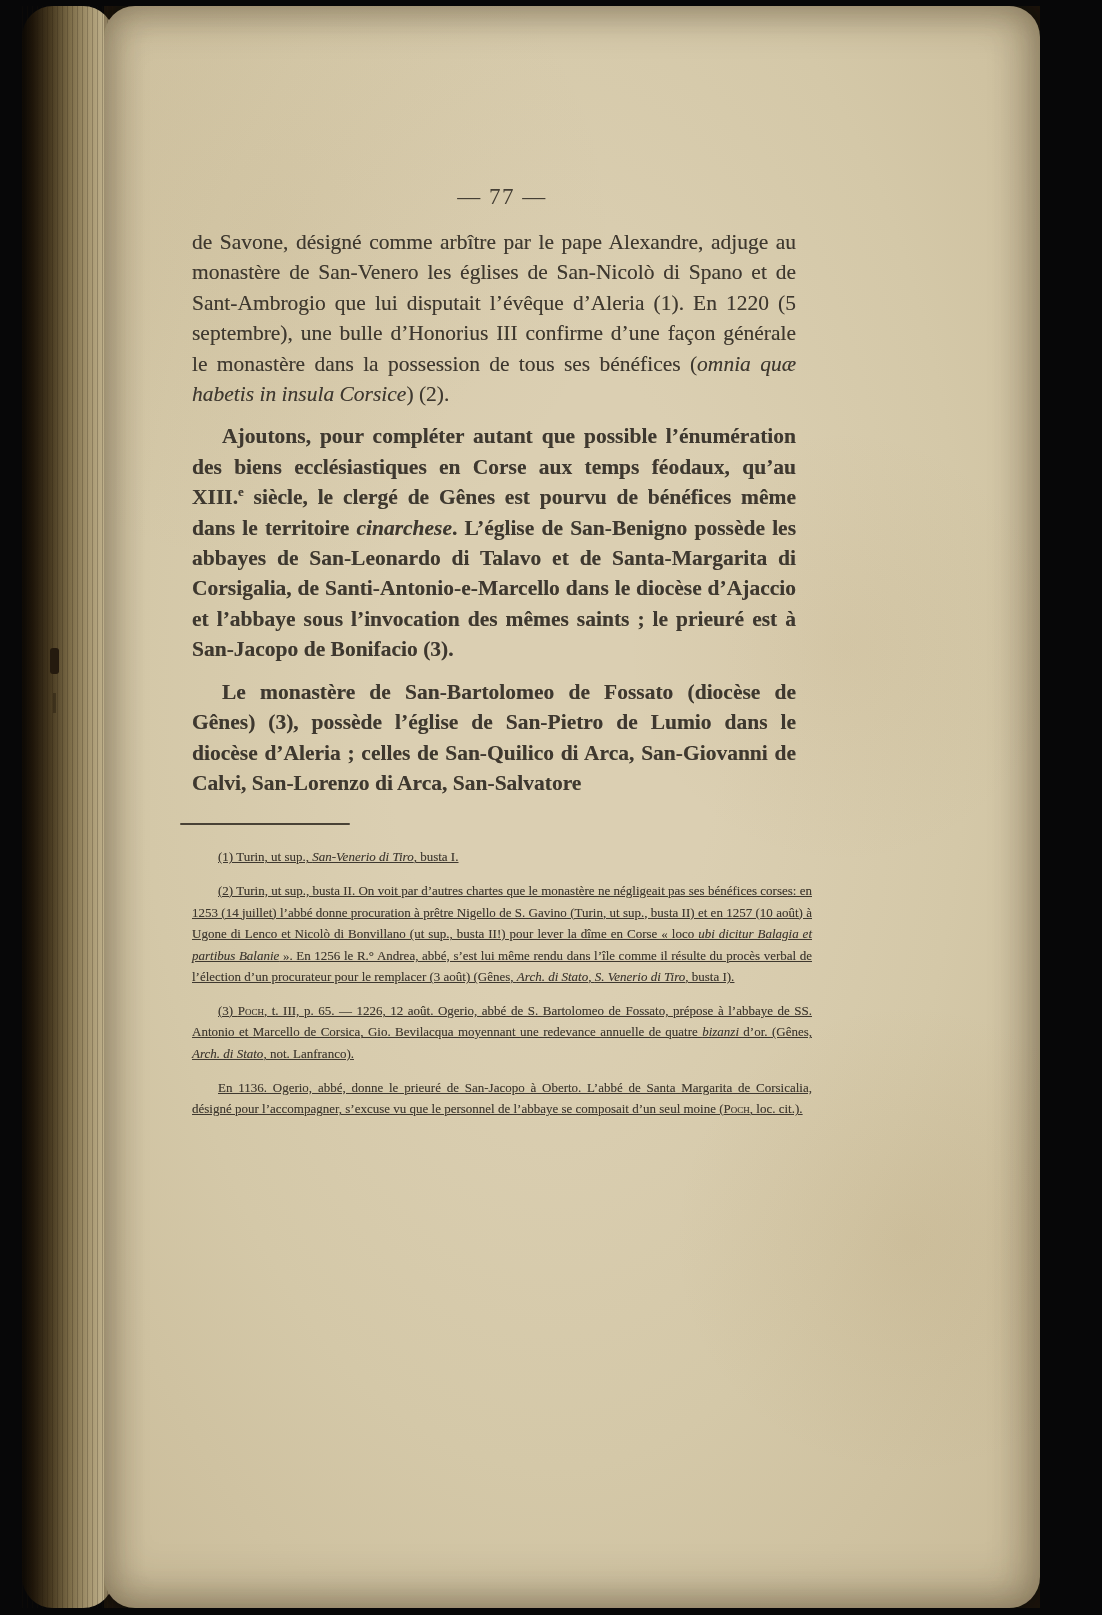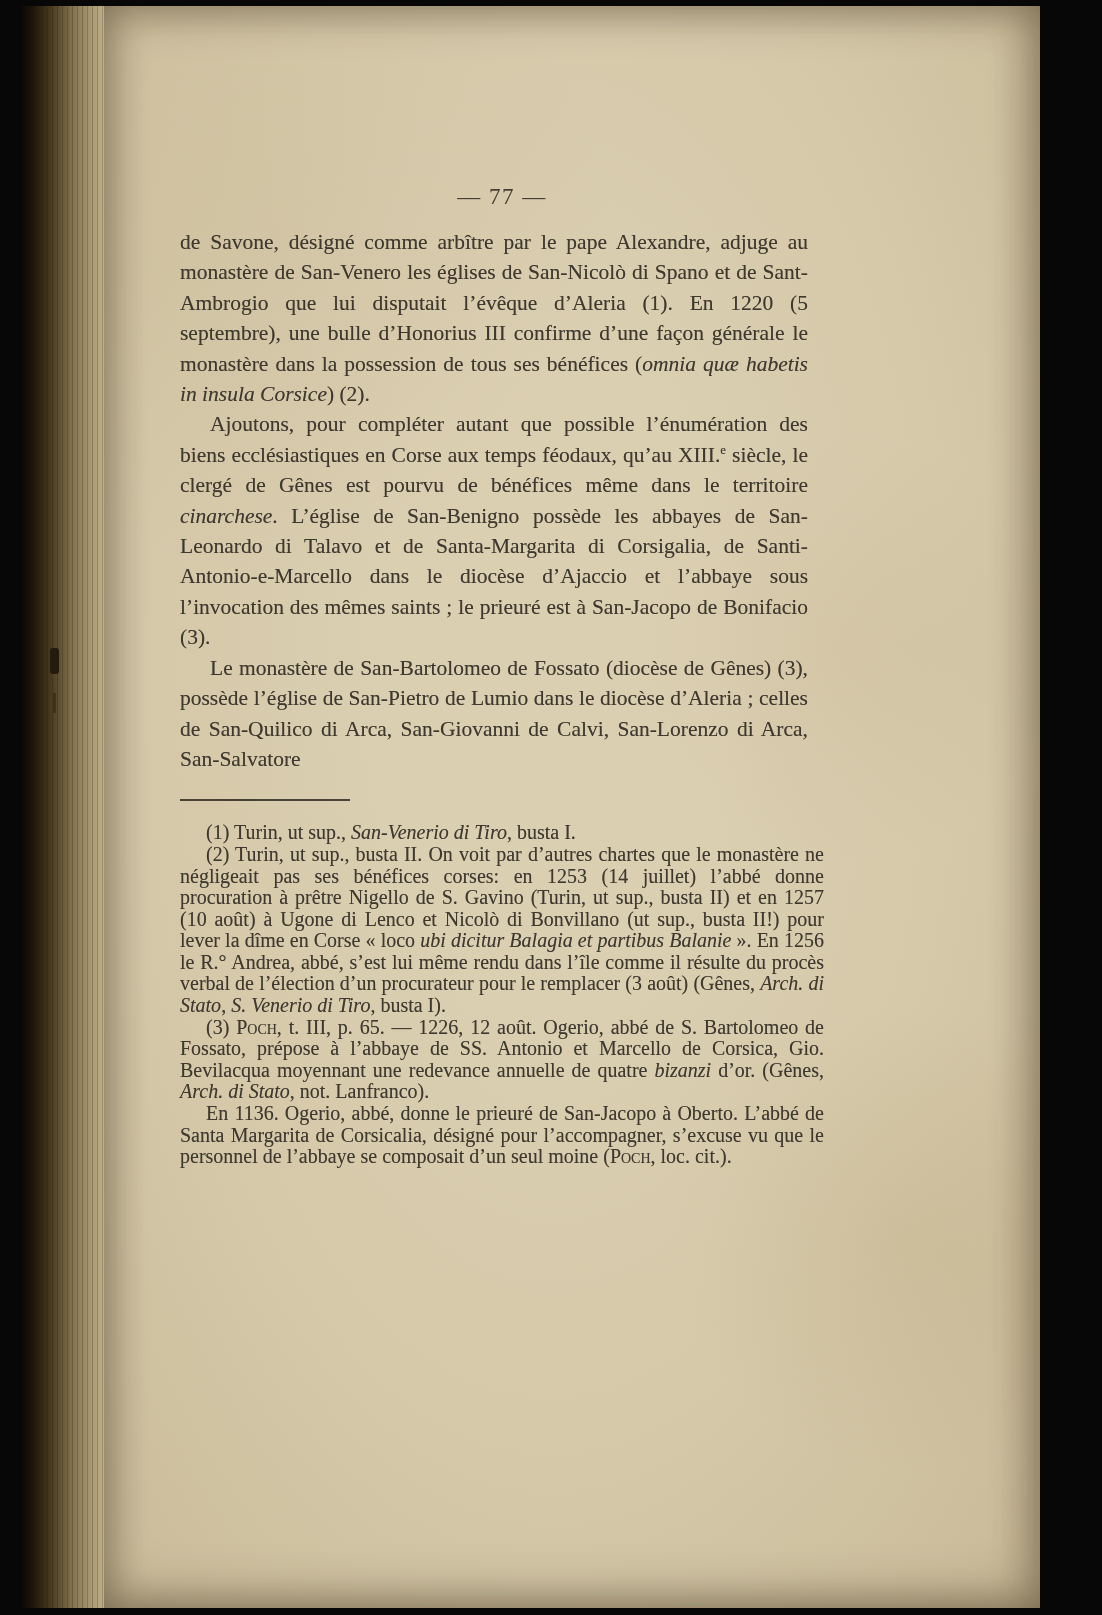--- a/index.html
+++ b/index.html
@@ -1,15 +1,15 @@
 <!DOCTYPE html>
 <html lang="fr" style="--bg: #070708; --ink: #3e382f; --paper: #d4c8a8; --rule: #494236;"><head>
 <meta charset="utf-8">
 <style>
-  * { margin:0; padding:0; box-sizing:border-box; }
+  * { margin:0; padding:0; box-sizing:border-box;border-radius:31px; }
   :root{
     --bg:#070708; --ink:#3e382f; --paper:#d4c8a8; --rule:#494236;
   }
   html,body{ width:1102px; height:1615px; }
   body{
     background:var(--bg);
     position:relative;
     overflow:hidden;
     font-family:"Liberation Serif","DejaVu Serif",serif;
   }
@@ -55,36 +55,37 @@
     margin-top:178px; text-align:center;
     font-size:23px; letter-spacing:1.5px; color:#453f35;
   }
 
   .body-text{
     margin-top:17px; width:628px;
     font-size:21.5px; line-height:30.4px;
     text-align:justify;
     text-shadow:0 0 0.6px rgba(62,56,47,0.45);
   }
-  p{ margin:0; }
-  .para.indent{ text-indent:30px; }
+  p{ margin:12px; }
+  .para.indent{ text-indent:30px;font-weight:bold; }
   .it{ font-style:italic; }
   .sc{ font-variant:small-caps; }
   .sup{ vertical-align:super; font-size:0.6em; line-height:0; }
 
   .footnote-rule{
     margin-top:25px; width:170px;
     border-top:2px solid var(--rule);
   }
 
   .footnotes{
     margin-top:21px; width:644px;
-    font-size:20px; line-height:21.6px;
+    font-size:13px; line-height:21.6px;
     text-align:justify;
     text-shadow:0 0 0.5px rgba(62,56,47,0.4);
+    text-decoration:underline;
   }
   .fn.indent{ text-indent:26px; }
 </style>
 </head>
 <body>
 
 <div class="scene">
   <div class="book-edge"></div>
   <div class="stitch"></div>
   <div class="paper">

